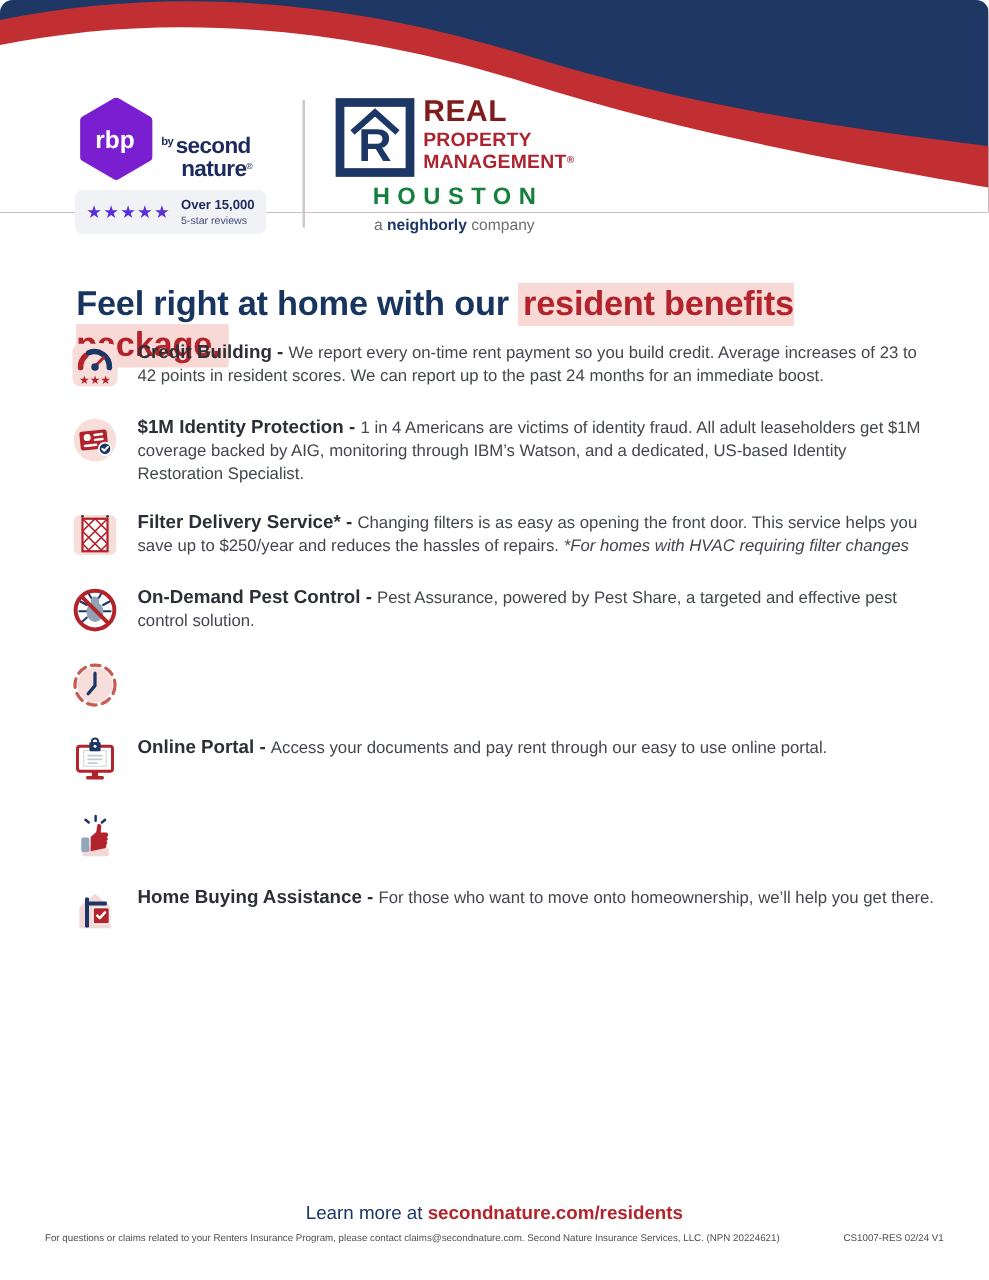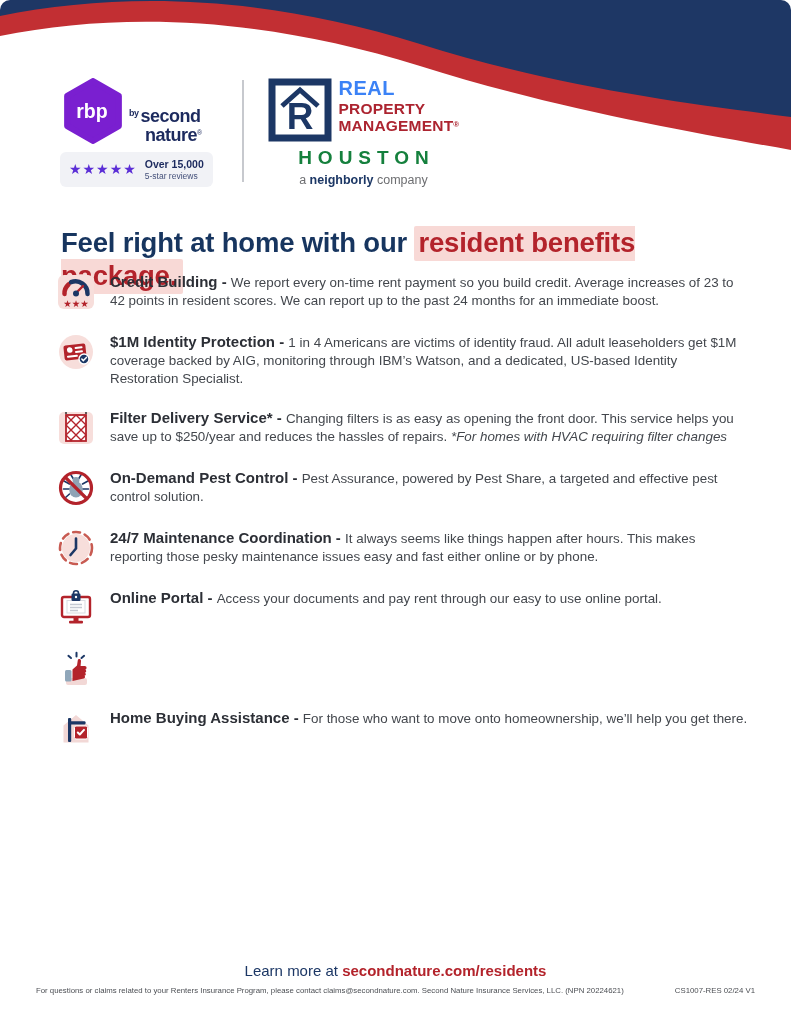--- a/index.html
+++ b/index.html
@@ -22,21 +22,21 @@
   .review-badge{margin-top:8px;display:flex;align-items:center;background:#f1f2f6;border-radius:6px;padding:6px 9px;width:max-content;}
   .stars{color:#5b2ed6;font-size:14px;letter-spacing:1px;margin-right:8px;line-height:1;}
   .badge-l1{font-size:10.5px;font-weight:800;color:#1c2a5e;line-height:1.2;}
   .badge-l2{font-size:8.5px;color:#44507a;line-height:1.2;}
   .v-divider{width:1.5px;height:102px;background:#c7c9ce;margin:2px 24px 0 14px;}
 
   .rpm-block{text-align:center;}
   .rpm-top{display:flex;align-items:flex-start;}
   .rpm-mark-svg{width:64px;height:64px;flex:0 0 64px;}
   .rpm-lines{text-align:left;margin-left:7px;margin-top:1px;}
-  .rpm-l1{font-size:20px;font-weight:800;color:#3b82f6;line-height:0.95;letter-spacing:0.5px;}
+  .rpm-l1{font-size:24px;font-weight:800;color:#7f1d1d;line-height:0.95;letter-spacing:0.5px;}
   .rpm-l2,.rpm-l3{font-size:15.5px;font-weight:800;color:#ac2430;line-height:1.08;letter-spacing:0.2px;}
   .rpm-l2{margin-top:3px;}
   .rpm-reg{font-size:8px;vertical-align:4px;}
   .rpm-houston{font-size:19px;font-weight:700;color:#15803d;letter-spacing:6px;margin-top:5px;text-indent:6px;}
   .rpm-tagline{font-size:12.5px;color:#6d6e71;margin-top:4px;}
   .rpm-tagline .nb{font-weight:800;color:#1c3765;}
 
   
   .title{position:absolute;top:222px;left:57px;right:36px;margin:4px;font-size:27.5px;line-height:1.2;
          font-weight:600;color:#17355f;letter-spacing:-0.2px;z-index:2;}
@@ -169,21 +169,20 @@
       </svg>
       <p class="benefit-text"><strong class="benefit-title">On-Demand Pest Control - </strong><span>Pest Assurance, powered by Pest Share, a targeted and effective pest control solution.</span></p>
     </div>
 
     <div class="benefit">
       <svg class="benefit-icon" viewBox="0 0 38 38">
         <circle cx="19" cy="19" r="14" fill="#f7dedb"></circle>
         <circle cx="19" cy="19" r="16" stroke="#c85b52" stroke-width="2.6" fill="none" stroke-dasharray="7 5" stroke-linecap="round"></circle>
         <path d="M19 9.5 V19.5 L13.5 26" stroke="#1c3765" stroke-width="2.6" fill="none" stroke-linecap="round" stroke-linejoin="round"></path>
       </svg>
-      <p class="benefit-text"><strong class="benefit-title">24/7 Maintenance Coordination - </strong><span>It always seems like things happen after hours. This makes reporting those pesky maintenance issues easy and fast either online or by phone.</span></p>
     </div>
 
     <div class="benefit">
       <svg class="benefit-icon" viewBox="0 0 38 38">
         <rect x="5" y="8" width="28" height="20" rx="2" fill="#ffffff" stroke="#b3232b" stroke-width="2.4"></rect>
         <rect x="10" y="11.5" width="18" height="12.5" fill="#ffffff" stroke="#d9dbe0" stroke-width="1"></rect>
         <path d="M13 15.5 H25 M13 18.5 H25 M13 21.5 H21" stroke="#c4c9d2" stroke-width="1.4"></path>
         <path d="M16.5 5 V4.2 a2.5 2.5 0 0 1 5 0 V5" stroke="#1c3765" stroke-width="1.6" fill="none"></path>
         <rect x="14.5" y="4.5" width="9" height="7.5" rx="1.2" fill="#1c3765"></rect>
         <circle cx="19" cy="8" r="1.2" fill="#ffffff"></circle>

